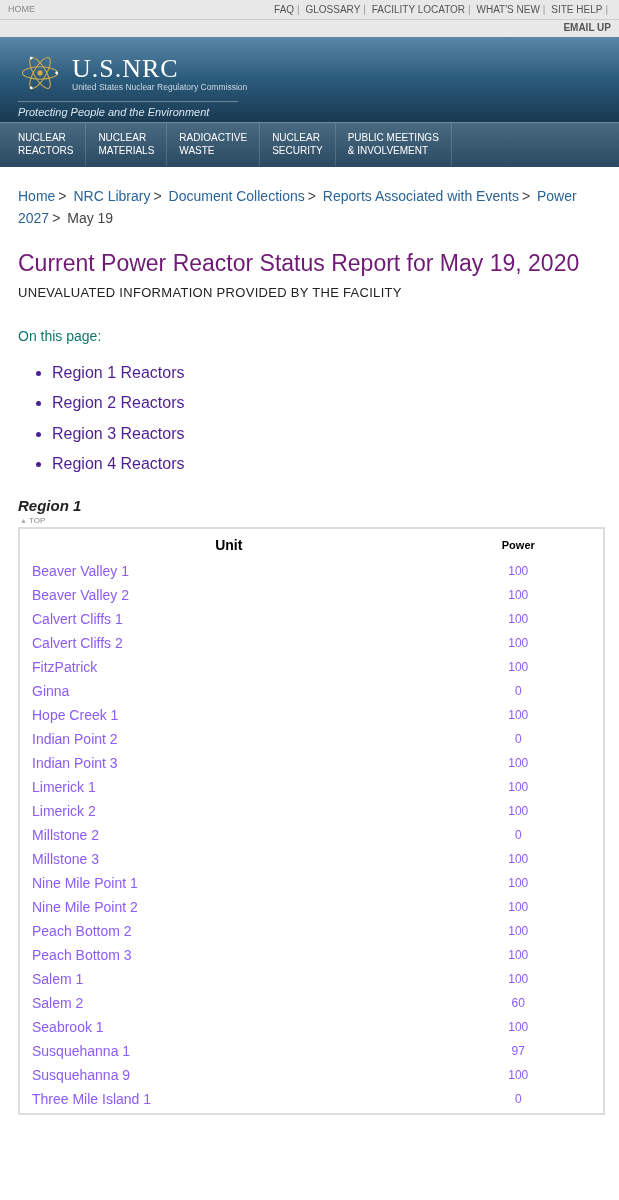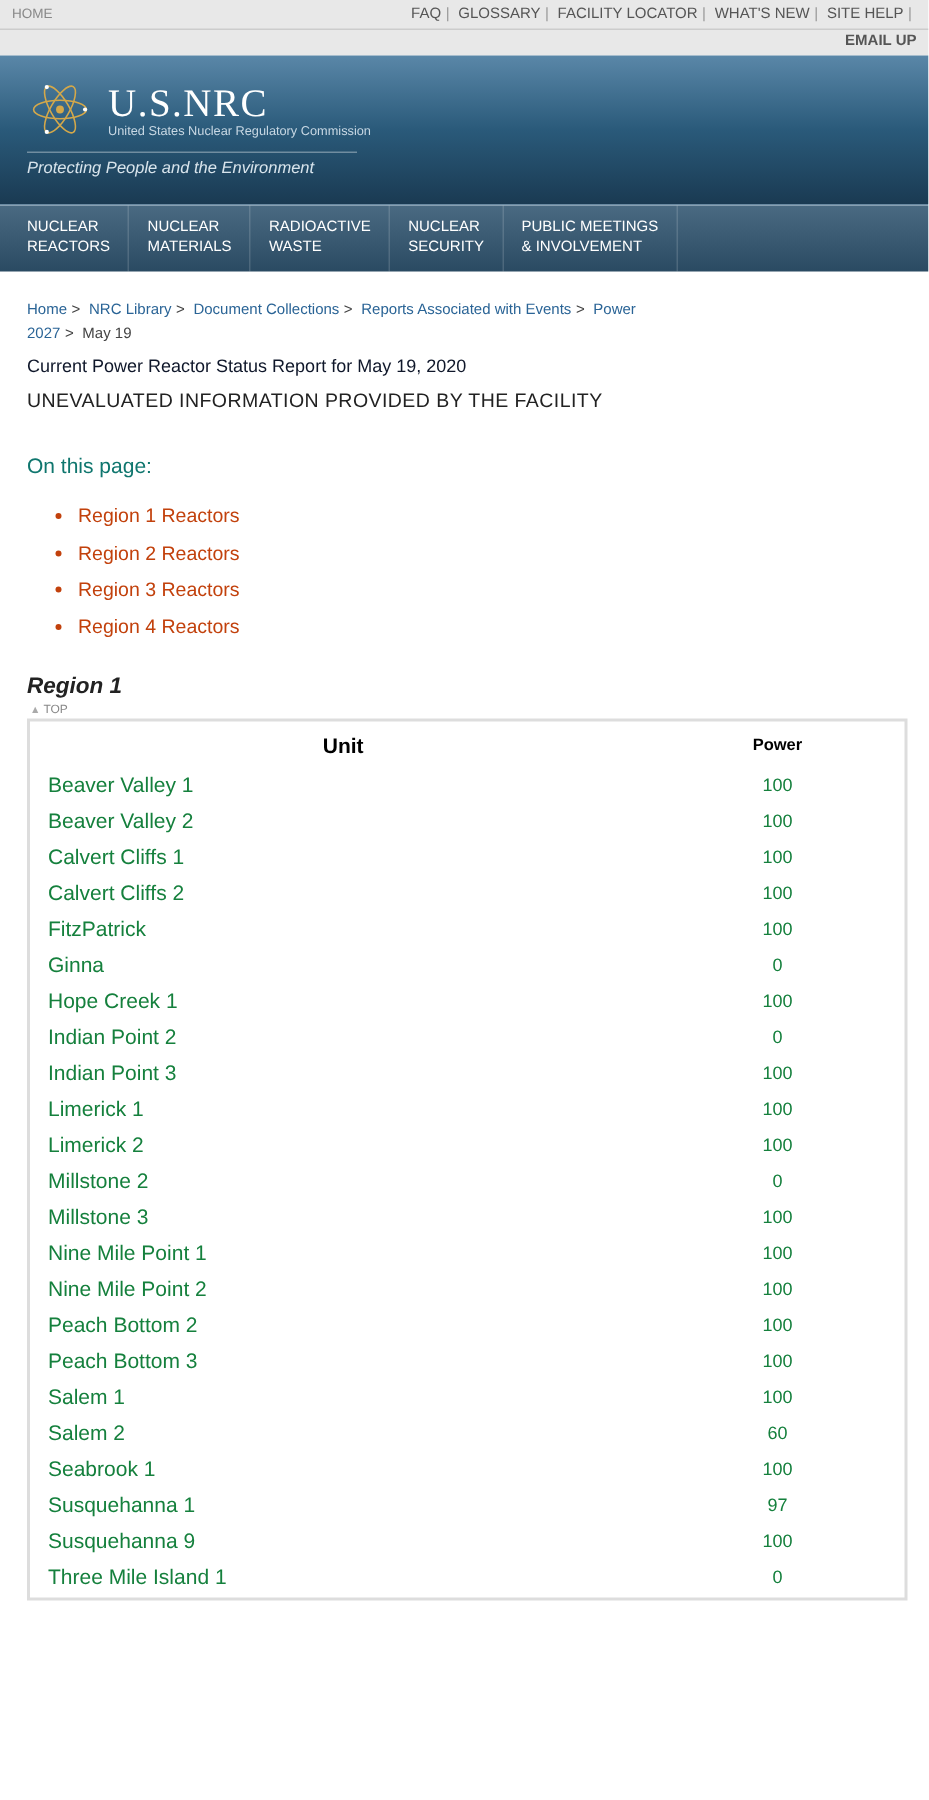--- a/index.html
+++ b/index.html
@@ -2,49 +2,49 @@
 <html><head>
 <meta charset="utf-8">
 <style>
 * { margin: 0; padding: 0; box-sizing: border-box; }
 body { font-family: Verdana, Arial, sans-serif; font-size: 13px; background: #fff; width: 619px; }
 .top-nav { background: #e8e8e8; border-bottom: 1px solid #ccc; padding: 4px 8px; font-size: 10px; color: #555; text-align: right; }
 .top-nav span { cursor: pointer; }
 .top-nav .sep { margin: 0 3px; color: #999; }
 .top-nav .home-wrap { float: left; color: #888; font-size: 9px; }
 .email-row { background: #e8e8e8; padding: 2px 8px 4px; font-size: 10px; color: #555; text-align: right; font-weight: bold; }
-.banner { background: linear-gradient(to bottom, #5a87a8 0%, #2a5a7a 50%, #1a3a52 100%); padding: 14px 18px 18px; position: relative; }
+.banner { background: linear-gradient(to bottom, #5a87a8 0%, #2a5a7a 50%, #1a3a52 100%); padding: 14px 18px 4px; position: relative; }
 .logo-row { display: flex; align-items: center; gap: 10px; }
 .atom-icon { width: 44px; height: 44px; }
 .brand-text .usnrc { font-family: Georgia, 'Times New Roman', serif; font-size: 26px; color: #fff; letter-spacing: 1px; font-weight: 400; }
 .brand-text .subtitle { font-size: 8.5px; color: #c8d8e4; margin-top: -2px; }
 .tagline { font-style: italic; color: #d8e4ec; font-size: 11px; margin-top: 6px; border-top: 1px solid rgba(255,255,255,0.35); padding-top: 4px; width: 220px; }
 .main-nav { background: linear-gradient(to bottom, #4a6a82 0%, #2a4a62 100%); display: flex; border-top: 1px solid #6a8aa2; align-items: center; }
 .nav-item { color: #fff; font-size: 10px; padding: 8px 12px 10px; line-height: 1.3; border-right: 1px solid rgba(255,255,255,0.15); cursor: pointer; flex: 0 0 auto; }
 .nav-item:first-child { padding-left: 18px; }
 .content { padding: 18px 14px 14px 18px; }
-.breadcrumb { font-size: 10px; line-height: 1.6; margin-bottom: 6px; }
+.breadcrumb { font-size: 14px; line-height: 1.6; margin-bottom: 20px; }
 .breadcrumb a { color: #2a6496; text-decoration: none; cursor: pointer; }
 .breadcrumb .gt { color: #444; margin: 0 3px; }
 .breadcrumb .current { color: #444; }
-h1.page-title { color: #0f172a; font-size: 12px; font-weight: 400; margin-bottom: 8px; font-family: Verdana, sans-serif; }
+h1.page-title { color: #701a75; font-size: 23px; font-weight: 400; margin-bottom: 8px; font-family: Verdana, sans-serif; }
 .notice { font-size: 13px; color: #222; margin-bottom: 28px; letter-spacing: 0.3px; }
 .onpage-label { font-size: 14px; color: #0f766e; margin-bottom: 14px; }
 ul.anchor-list { margin: 0 0 18px 34px; }
-ul.anchor-list li { color: #c2410c; font-size: 13px; line-height: 1.9; list-style: disc; }
+ul.anchor-list li { color: #4c1d95; font-size: 16px; line-height: 1.9; list-style: disc; }
 ul.anchor-list li span { cursor: pointer; }
 h2.region-head { font-size: 15px; font-weight: bold; color: #222; margin-bottom: 2px; font-style: italic; }
 .top-link { font-size: 8px; color: #888; margin-bottom: 2px; margin-left: 2px; }
 .top-link::before { content: "▲"; font-size: 7px; margin-right: 2px; color: #aaa; }
 .data-table-wrap { border: 2px solid #ddd; padding: 2px; background: #fff; }
 table.data { width: 100%; border-collapse: collapse; }
 table.data th { padding: 6px 8px; font-size: 14px; text-align: left; }
 table.data th.power-h { font-size: 11px; text-align: center; width: 120px; }
 table.data th.unit-h { text-align: center; width: 300px; }
-table.data td { padding: 4px 10px; font-size: 14px; color: #15803d; }
+table.data td { padding: 4px 10px; font-size: 14px; color: #8b5cf6; }
 table.data td.unit-c { }
 table.data td.power-c { text-align: center; font-size: 12px; width: 120px; }
 </style>
 </head>
 <body>
 
 <div class="top-nav">
   <span class="home-wrap">HOME</span>
   <span>FAQ</span><span class="sep">|</span>
   <span>GLOSSARY</span><span class="sep">|</span>

